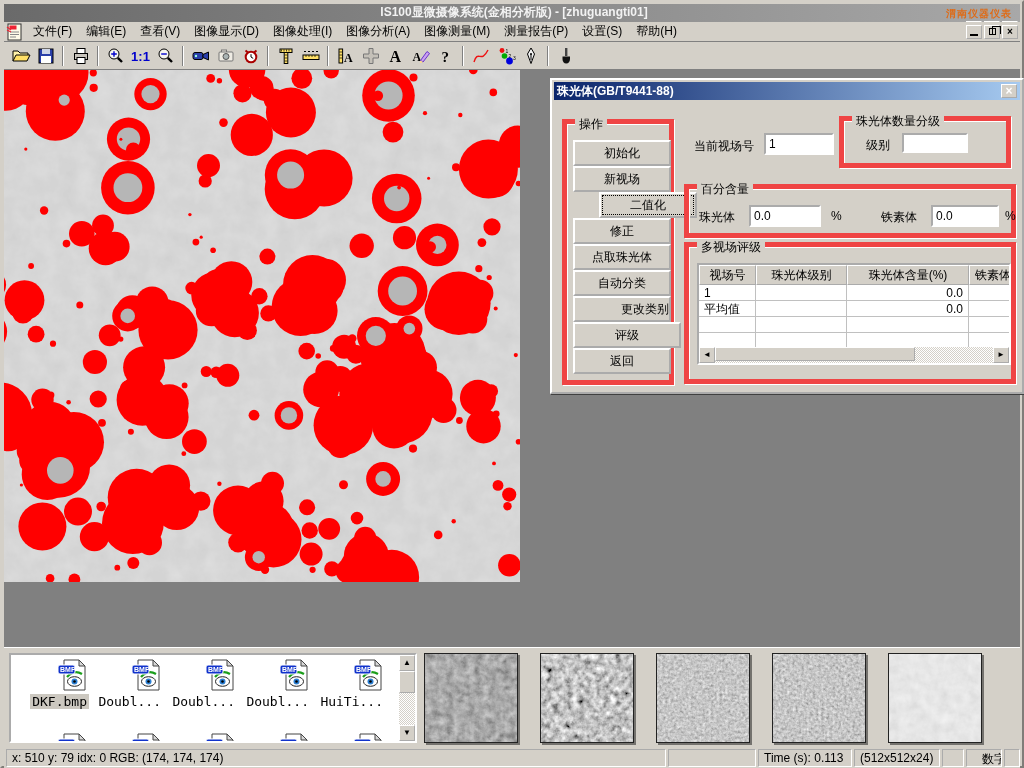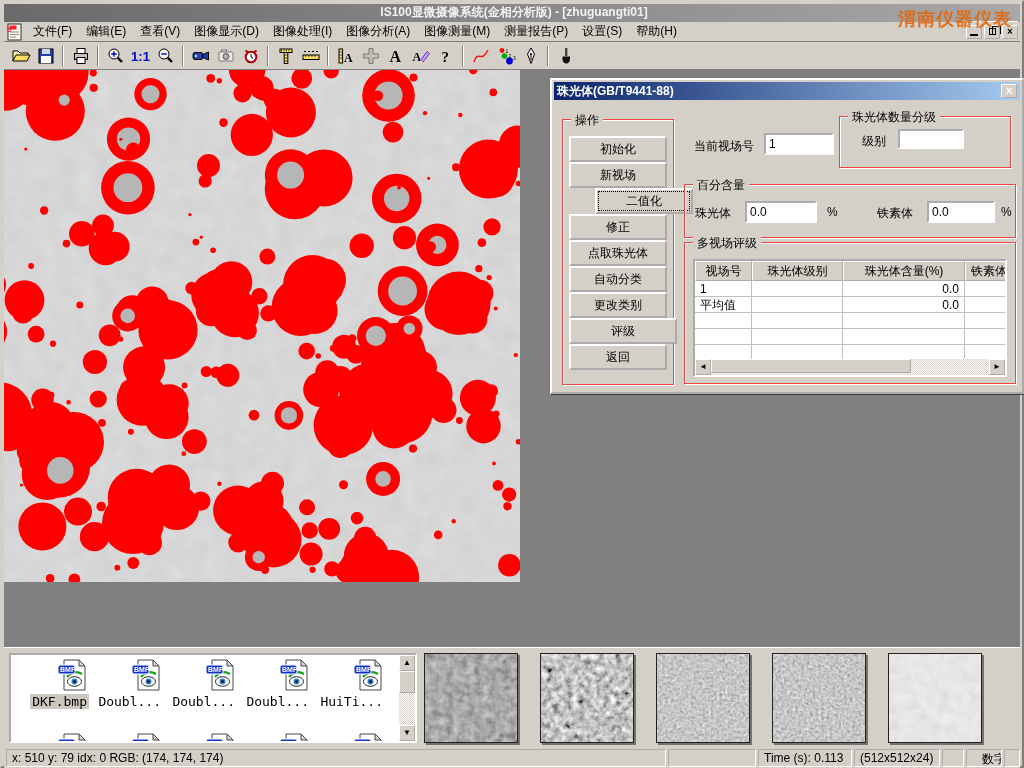--- a/index.html
+++ b/index.html
@@ -16,49 +16,49 @@
     text-align:center; font-weight:bold; color:#000; position:relative; }
   .glyph-min { position:absolute; left:3px; bottom:2px; width:8px; border-bottom:2px solid #000; }
   .glyph-rest { position:absolute; left:4px; top:2px; width:7px; height:7px; border:1px solid #000; background:#d4d0c8; }
   .glyph-rest:before { content:""; position:absolute; left:2px; top:-3px; width:7px; height:7px; border:1px solid #000; border-bottom:none; }
 
   .menubar { position:absolute; left:2px; top:20px; right:2px; height:20px; background:#d4d0c8;
     display:flex; align-items:center; border-bottom:1px solid #808080; }
   .menubar .mitem { padding:2px 7px; white-space:nowrap; cursor:default; }
   .mdi-icon { width:18px; height:18px; margin:0 2px; }
 
-  .watermark { position:absolute; right:10px; top:5px; color:#e4660a; font-size:18px; font-weight:bold;
+  .watermark { position:absolute; right:10px; top:5px; color:#e4660a; font-size:10px; font-weight:bold;
     opacity:.9; z-index:60; letter-spacing:1px; }
 
   .toolbar { position:absolute; left:2px; top:41px; right:2px; height:27px; background:#d4d0c8;
     display:flex; align-items:center; padding-left:4px; border-bottom:1px solid #808080; }
   .tbtn { width:25px; height:24px; display:flex; align-items:center; justify-content:center; }
   .tsep { width:2px; height:20px; border-left:1px solid #808080; border-right:1px solid #fff; margin:0 4px; }
 
   
   .client { position:absolute; left:2px; top:68px; right:2px; height:577px; background:#808080; overflow:hidden; }
   .metal { position:absolute; left:0; top:0; width:516px; height:512px; }
 
   
   .dialog { position:absolute; left:548px; top:76px; width:474px; height:316px; background:#d4d0c8;
     border:2px outset #fff; box-shadow:1px 1px 0 #404040; z-index:50; }
   .dtitle { position:absolute; left:2px; top:2px; right:2px; height:18px;
     background:linear-gradient(90deg,#0a246a,#a6caf0); display:flex; align-items:center; padding:0 3px; }
   .dtitle span { color:#fff; font-weight:bold; font-size:12px; }
   .dtitle .wbtn { margin-left:auto; }
-  .groupbox { position:absolute; border:1px solid #ef4444; box-shadow:1px 1px 0 #fff, inset 1px 1px 0 #fff;padding-left:24px; }
+  .groupbox { position:absolute; border:5px solid #ef4444; box-shadow:1px 1px 0 #fff, inset 1px 1px 0 #fff;padding-left:24px; }
   .gblabel { position:absolute; top:-8px; left:8px; background:#d4d0c8; padding:0 4px; font-size:12px; }
   .btn { position:absolute; background:#d4d0c8; border:2px outset #fff; font-size:12px; text-align:center; cursor:default; }
   .btn.focused { outline:1px dotted #000; outline-offset:-4px; }
   .tinput { position:absolute; border:2px inset #fff; background:#fff; font-size:12px; padding:1px 3px;
     font-family:"Liberation Sans",sans-serif; }
   .lbl { position:absolute; font-size:12px; white-space:nowrap; }
 
   
-  .mtable { position:absolute; left:8px; top:16px; width:314px; height:118px; border:2px inset #fff; background:#fff; overflow:hidden; }
+  .mtable { position:absolute; left:8px; top:16px; width:314px; height:102px; border:2px inset #fff; background:#fff; overflow:hidden; }
   .trow { display:flex; height:16px; }
   .trow.hdr { height:20px; }
   .tcell { border-right:1px solid #c0c0c0; border-bottom:1px solid #c0c0c0; font-size:12px; padding:0 5px;
     overflow:hidden; white-space:nowrap; flex-shrink:0; line-height:16px; }
   .hdr .tcell { background:#d4d0c8; border:1px outset #fff; text-align:center; line-height:18px; }
   .c0{width:57px;} .c1{width:91px;} .c2{width:122px;} .c3{width:60px;}
   .num { text-align:right; }
   .hscroll { position:absolute; left:0; bottom:0; height:16px; width:310px; background:#d4d0c8; display:flex; }
   .sbtn { width:16px; height:16px; background:#d4d0c8; border:1px outset #fff; font-size:8px; text-align:center;
     line-height:14px; color:#000; flex-shrink:0; }
@@ -574,21 +574,21 @@
     </div>
 
     <div class="groupbox" style="left:10px; top:39px; width:112px; height:266px;">
       <span class="gblabel">操作</span>
       <div class="btn" style="left:6px; top:16px;  width:98px; height:26px; line-height:22px;">初始化</div>
       <div class="btn" style="left:6px; top:42px;  width:98px; height:26px; line-height:22px;">新视场</div>
       <div class="btn focused" style="left:6px; top:68px; width:98px; height:26px; line-height:22px;margin-left:26px;">二值化</div>
       <div class="btn" style="left:6px; top:94px;  width:98px; height:26px; line-height:22px;">修正</div>
       <div class="btn" style="left:6px; top:120px; width:98px; height:26px; line-height:22px;">点取珠光体</div>
       <div class="btn" style="left:6px; top:146px; width:98px; height:26px; line-height:22px;">自动分类</div>
-      <div class="btn" style="left:6px; top:172px; width:98px; height:26px; line-height:22px;">更改类别</div>
+      <div class="btn" style="left:6px; top:172px; width:98px; height:26px; line-height:22px;text-align:right;">更改类别</div>
       <div class="btn" style="left:6px; top:198px; width:108px; height:26px; line-height:22px;">评级</div>
       <div class="btn" style="left:6px; top:224px; width:98px; height:26px; line-height:22px;">返回</div>
     </div>
 
     <span class="lbl" style="left:142px; top:58px;">当前视场号</span>
     <input class="tinput" style="left: 212px; top: 53px; width: 70px; height: 22px;" value="1">
 
     <div class="groupbox" style="left:287px; top:36px; width:172px; height:52px;">
       <span class="gblabel">珠光体数量分级</span>
       <span class="lbl" style="left:22px; top:16px;">级别</span>

